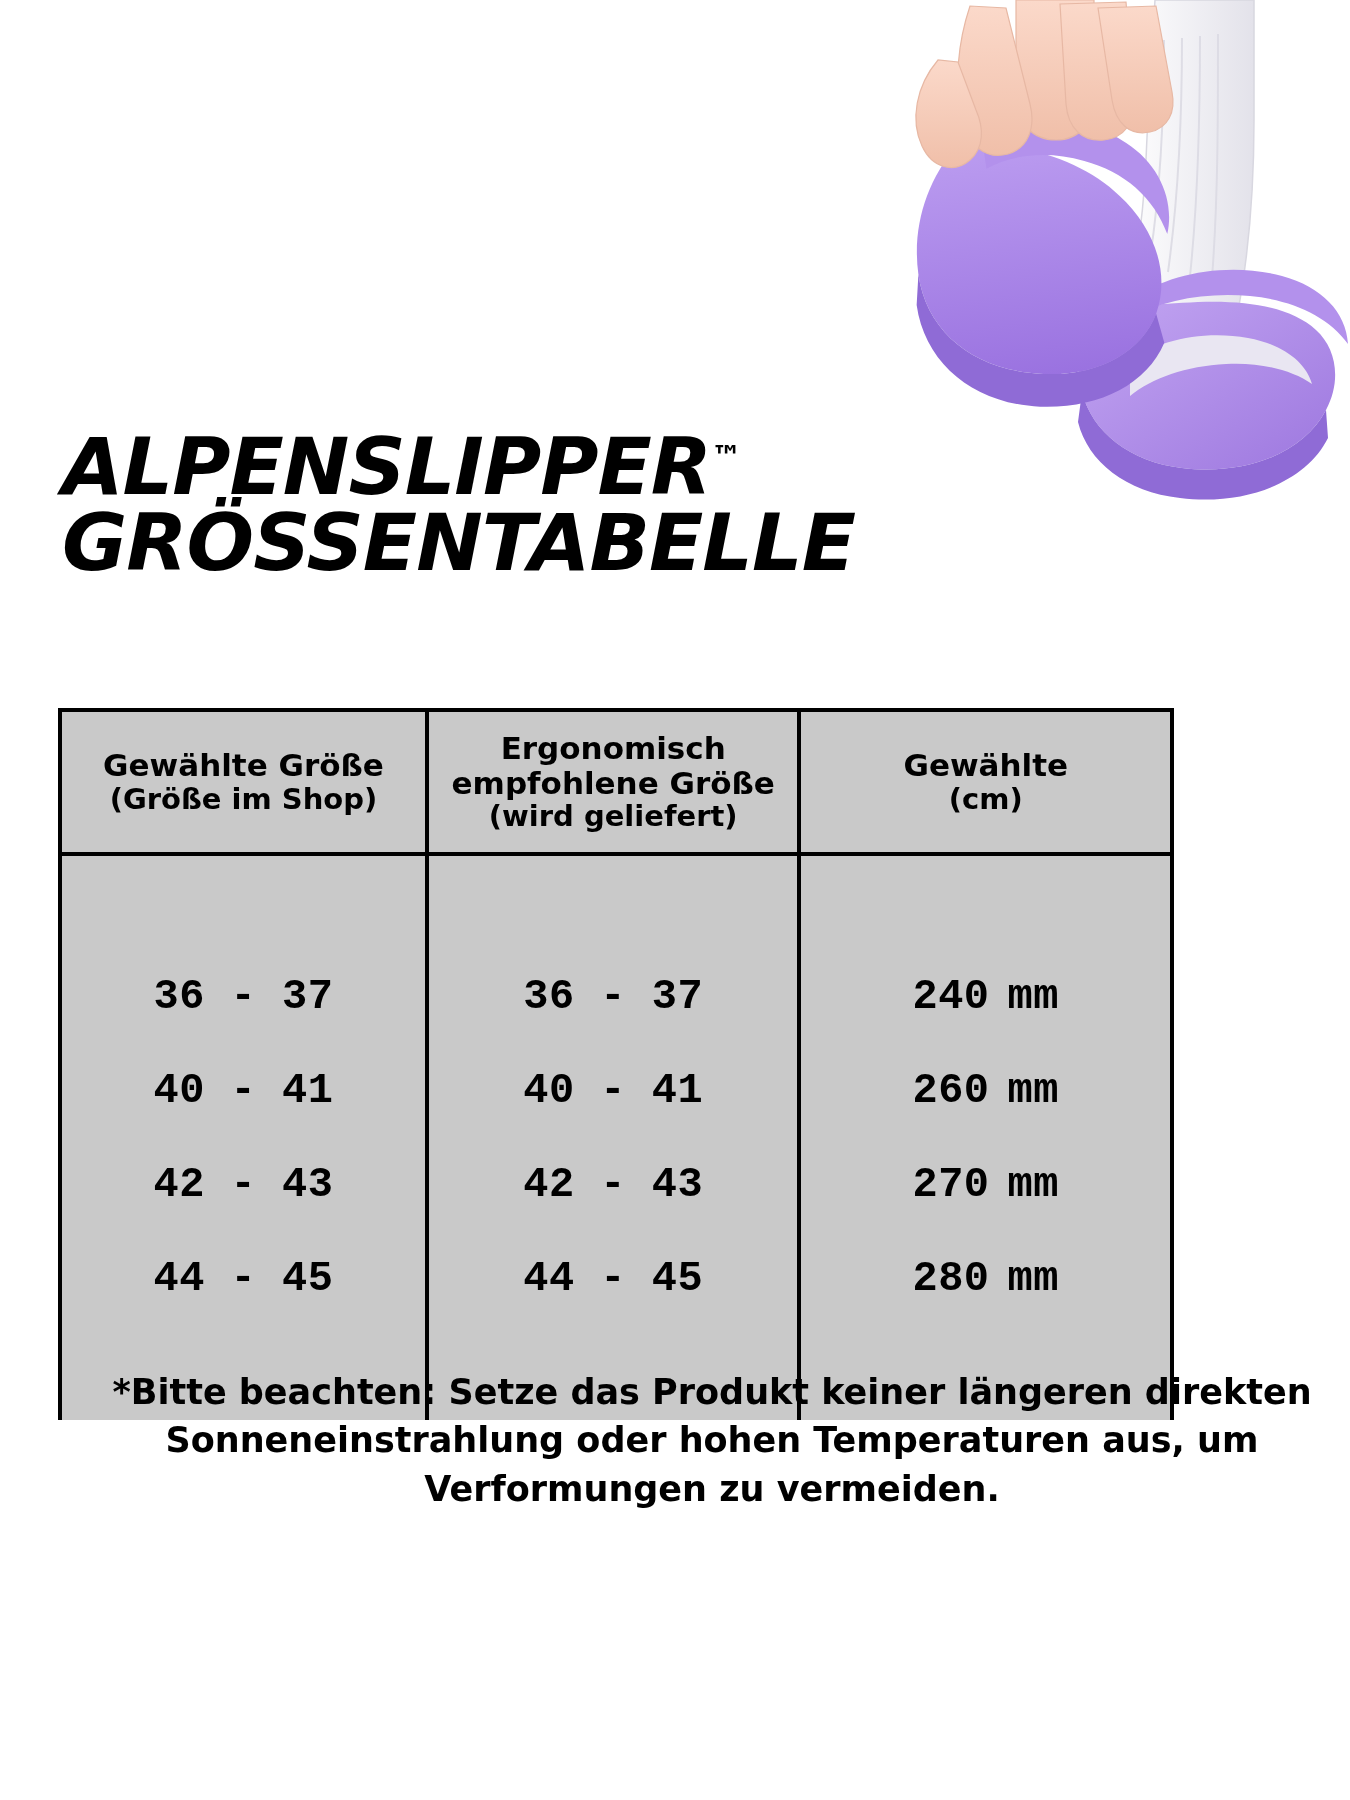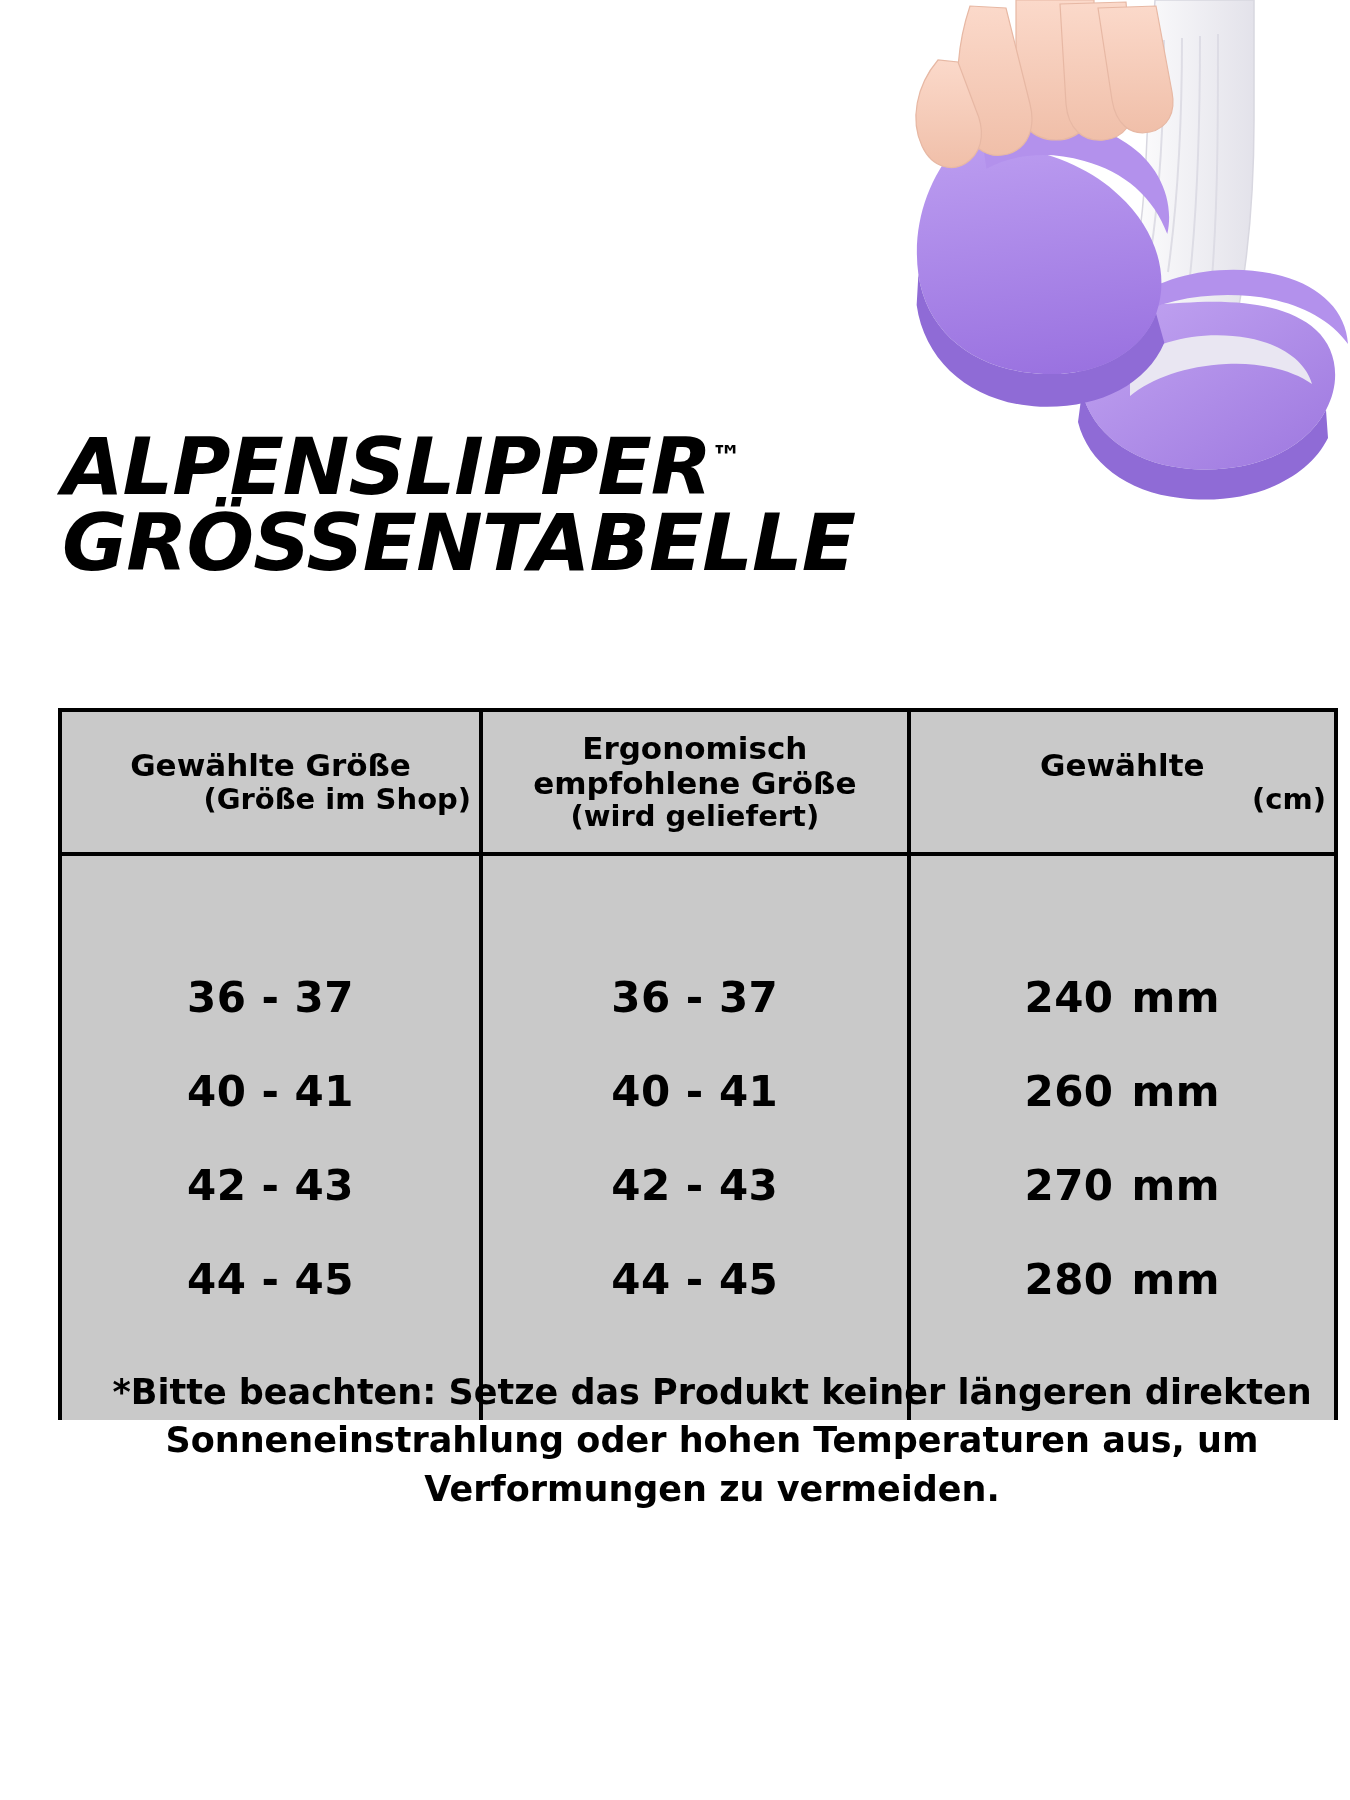--- a/index.html
+++ b/index.html
@@ -50,21 +50,21 @@
     font-size: 30px;
     vertical-align: super;
     font-style: italic;
   }
 
   
   .size-table {
     position: absolute;
     left: 58px;
     top: 708px;
-    width: 1280px;
+    width: 1116px;
     border-collapse: collapse;
     table-layout: fixed;
     background: #6d28d9;
   }
   .size-table td, .size-table th {
     border: 4px solid #000000;
     text-align: center;
     vertical-align: middle;
     padding: 0;
     background: #c9c9c9;
@@ -81,27 +81,27 @@
     font-weight: 700;
   }
   .th-sub {
     display: block;
     font-size: 29px;
     line-height: 1.12;
     font-weight: 600;
   }
   .th-sub.bold {
     font-weight: 700;
-    text-align: right;
   }
   .size-table tbody td {
     height: 94px;
     font-size: 42px;
     font-weight: 700;
     letter-spacing: 0.5px;
+    font-family: Liberation Mono, monospace;
   }
   .size-table tbody tr td {
     border-top: none;
     border-bottom: none;
   }
   .size-table tbody tr:last-child td {
     padding-bottom: 0;
   }
   .col-a { width: 33%; }
   .col-b { width: 33.5%; }

